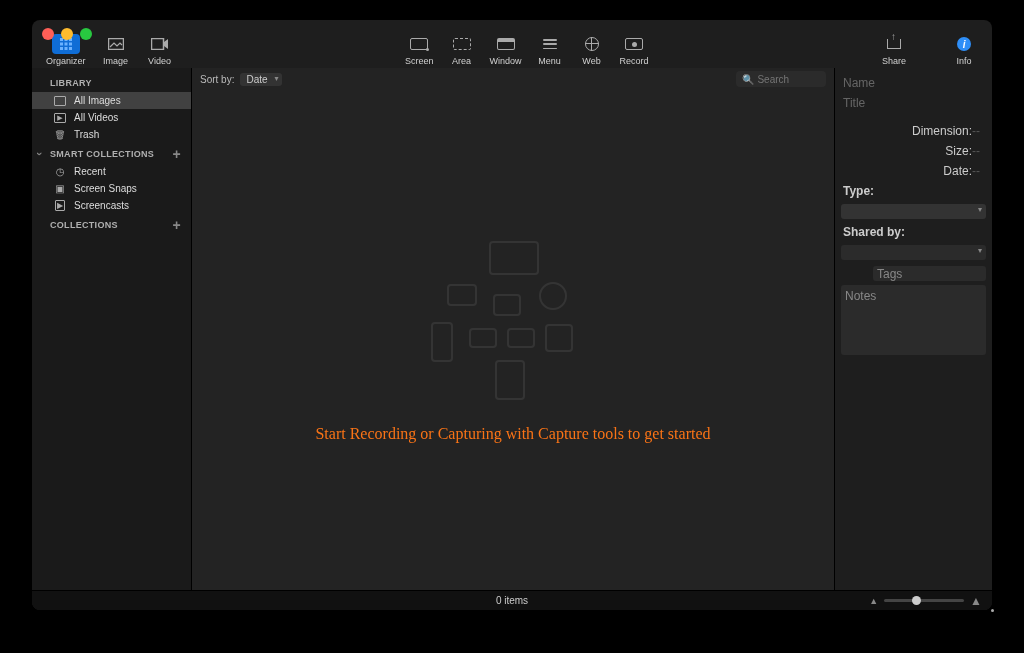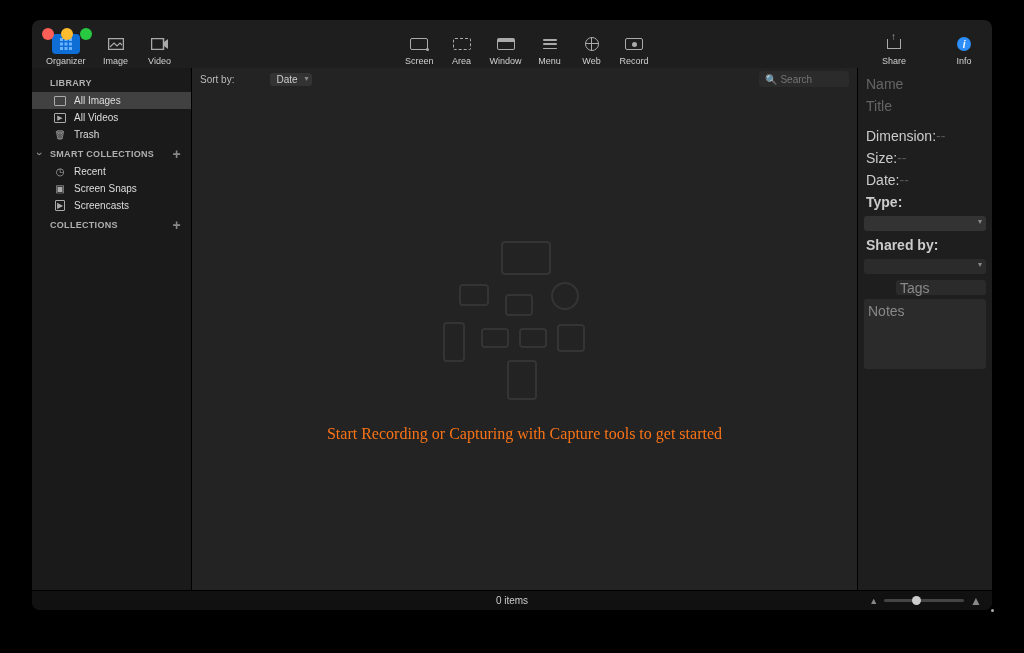--- a/index.html
+++ b/index.html
@@ -44,42 +44,42 @@
 .sicon.img::before{content:'';width:10px;height:8px;border:1px solid #aaa;border-radius:1px;display:block;}
 .sicon.vid::before{content:'▶';font-size:7px;border:1px solid #aaa;border-radius:1px;padding:0 2px;}
 .sicon.trash::before{content:'🗑';font-size:9px;filter:grayscale(1);}
 .sicon.clock::before{content:'◷';font-size:10px;}
 .sicon.snap::before{content:'▣';font-size:10px;}
 .sicon.cast::before{content:'▶';font-size:8px;border:1px solid #aaa;border-radius:1px;padding:0 1px;}
 
 .main { flex:1; display:flex; flex-direction:column; background:#232323; }
 .sortbar { height:22px; display:flex; align-items:center; padding:0 8px; gap:6px; background:#232323; border-bottom:none; }
 .sortbar .lbl { font-size:10px; color:#bbb; }
-.sort-select { background:#333; border-radius:3px; padding:1px 14px 1px 6px; font-size:10px; color:#ccc; position:relative; cursor:pointer;margin-left:30px; }
+.sort-select { background:#333; border-radius:3px; padding:1px 14px 1px 6px; font-size:10px; color:#ccc; position:relative; cursor:pointer; }
 .sort-select::after{content:'▾';position:absolute;right:3px;top:1px;font-size:8px;color:#888;}
 .searchwrap { margin-left:auto; display:flex; align-items:center; background:#2b2b2b; border-radius:4px; padding:1px 6px; width:90px; height:16px; }
 .searchwrap .mag { font-size:10px; color:#888; margin-right:3px; }
 .searchwrap input { background:transparent; border:none; outline:none; color:#ccc; font-size:10px; width:100%; }
 
 .canvas { flex:1; display:flex; flex-direction:column; align-items:center; justify-content:center; }
 .placeholder-art { width:200px; height:170px; position:relative; opacity:.17; margin-bottom:18px; }
 .pa { position:absolute; border:2px solid #888; border-radius:4px; }
 .pa1{left:76px;top:5px;width:50px;height:34px;}
 .pa2{left:34px;top:48px;width:30px;height:22px;}
 .pa3{left:80px;top:58px;width:28px;height:22px;}
 .pa4{left:126px;top:46px;width:28px;height:28px;border-radius:50%;}
 .pa5{left:18px;top:86px;width:22px;height:40px;}
 .pa6{left:56px;top:92px;width:28px;height:20px;}
 .pa7{left:94px;top:92px;width:28px;height:20px;}
 .pa8{left:132px;top:88px;width:28px;height:28px;}
 .pa9{left:82px;top:124px;width:30px;height:40px;}
 .empty-text { font-size:16px; color:#f97316; text-align:center; max-width:400px; line-height:1.3;font-family:Liberation Serif, serif; }
 
-.infopanel { width:135px; background:#1e1e1e; border-left:1px solid #000; padding:6px 6px; display:flex; flex-direction:column; gap:2px; font-size:14px; color:#999; }
-.info-row { display:flex; padding:2px 2px; }
+.infopanel { width:158px; background:#1e1e1e; border-left:1px solid #000; padding:6px 6px; display:flex; flex-direction:column; gap:2px; font-size:12px; color:#999; }
+.info-row { display:flex; justify-content:flex-end; padding:2px 2px; }
 .info-row .ilabel { color:#ccc; }
 .info-row .ival { color:#555; min-width:12px; }
 .info-head { color:#ccc; font-weight:600; padding:2px 2px; }
 .dim-row { display:flex; justify-content:flex-start; gap:0; padding:2px 2px;}
 .dim-row .ilabel{color:#ccc;}
 .info-select { background:#333; height:15px; border-radius:3px; margin:2px 0; position:relative; }
 .info-select::after{content:'▾';position:absolute;right:4px;top:1px;font-size:8px;color:#888;}
 .info-band { background:#2b2b2b; height:15px; border-radius:3px; display:flex; align-items:center; padding:0 4px; color:#888; margin-top:2px;margin-left:32px;}
 .notes-box { background:#2b2b2b; border-radius:3px; height:70px; padding:4px; color:#888; margin-top:2px; }
 

